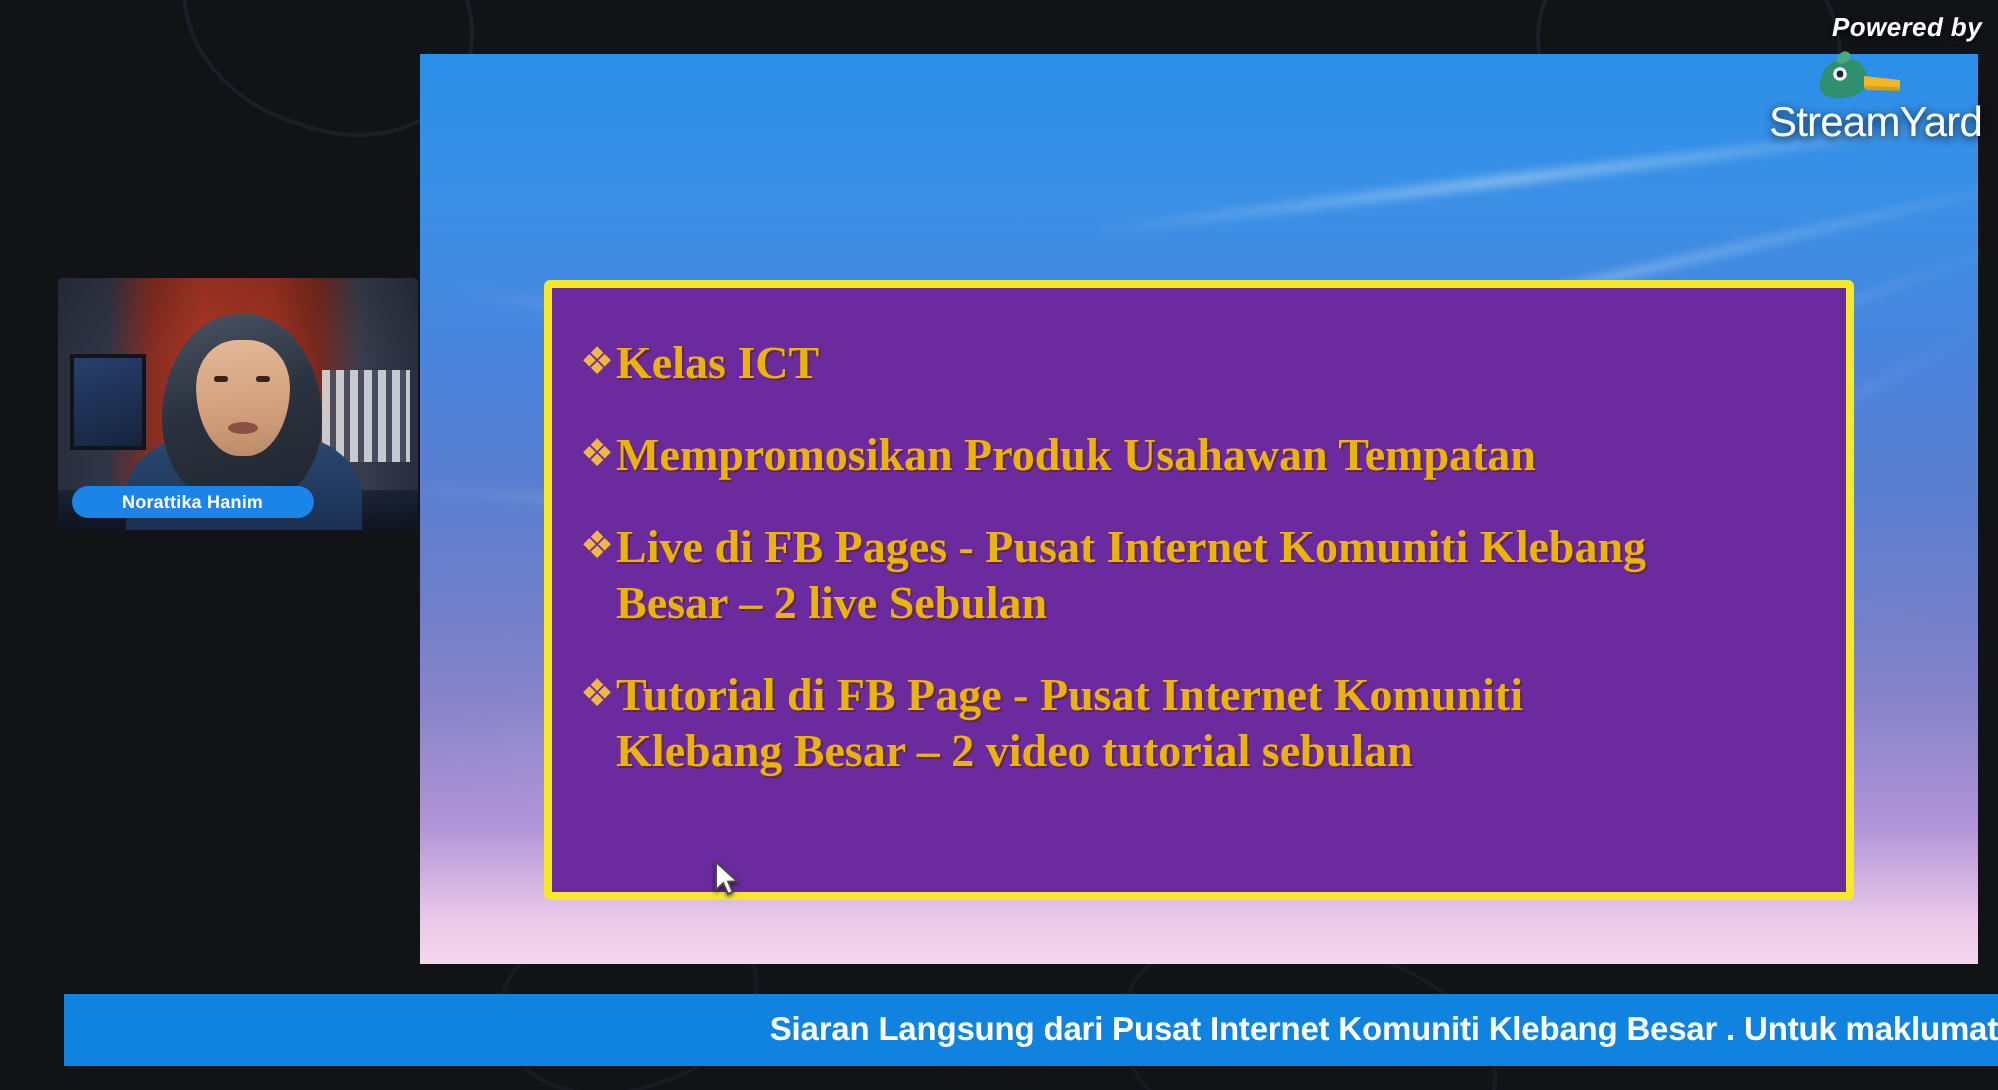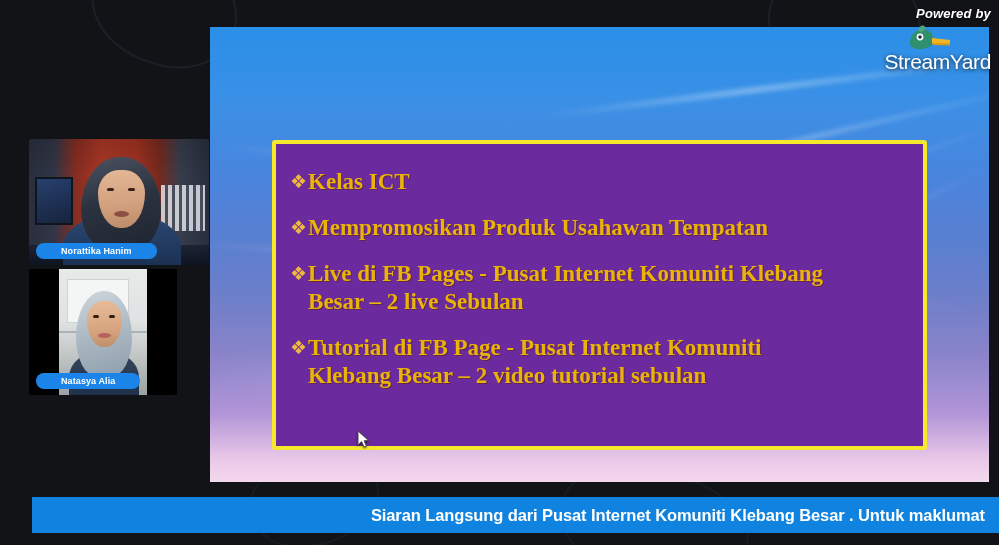--- a/index.html
+++ b/index.html
@@ -276,21 +276,21 @@
 
   
   #caption-bar {
     position: absolute;
     left: 32px; bottom: 12px;
     width: 967px; height: 36px;
     background: #1083e0;
     display: flex;
     align-items: center;
     justify-content: flex-end;
-    padding-right: 14px;
+    padding-right: 0;
     z-index: 20;
   }
   #caption-text {
     font-size: 16.5px;
     font-weight: bold;
     color: #ffffff;
     white-space: nowrap;
     letter-spacing: -.1px;
   }
 </style>
@@ -360,33 +360,20 @@
       <div class="body"></div>
       <div class="hijab"></div>
       <div class="face"></div>
       <div class="eye l"></div>
       <div class="eye r"></div>
       <div class="mouth"></div>
     </div>
     <div class="name-badge">Norattika Hanim</div>
   </div>
 
-  <div class="tile" id="tile-2">
-    <div id="vid-2">
-      <div class="board"></div>
-      <div class="wallline"></div>
-      <div class="body"></div>
-      <div class="hijab"></div>
-      <div class="face"></div>
-      <div class="eye l"></div>
-      <div class="eye r"></div>
-      <div class="mouth"></div>
-    </div>
-    <div class="name-badge">Natasya Alia</div>
-  </div>
 
   <div id="cursor">
     <svg width="13" height="19" viewBox="0 0 13 19">
       <path d="M1 1 L1 15 L4.6 11.6 L7 17 L9.4 16 L7.1 10.8 L11.6 10.6 Z" fill="#ffffff" stroke="#4a4a4a" stroke-width="1"></path>
     </svg>
   </div>
 
   <div id="caption-bar">
     <span id="caption-text">Siaran Langsung dari Pusat Internet Komuniti Klebang Besar . Untuk maklumat</span>
   </div>

